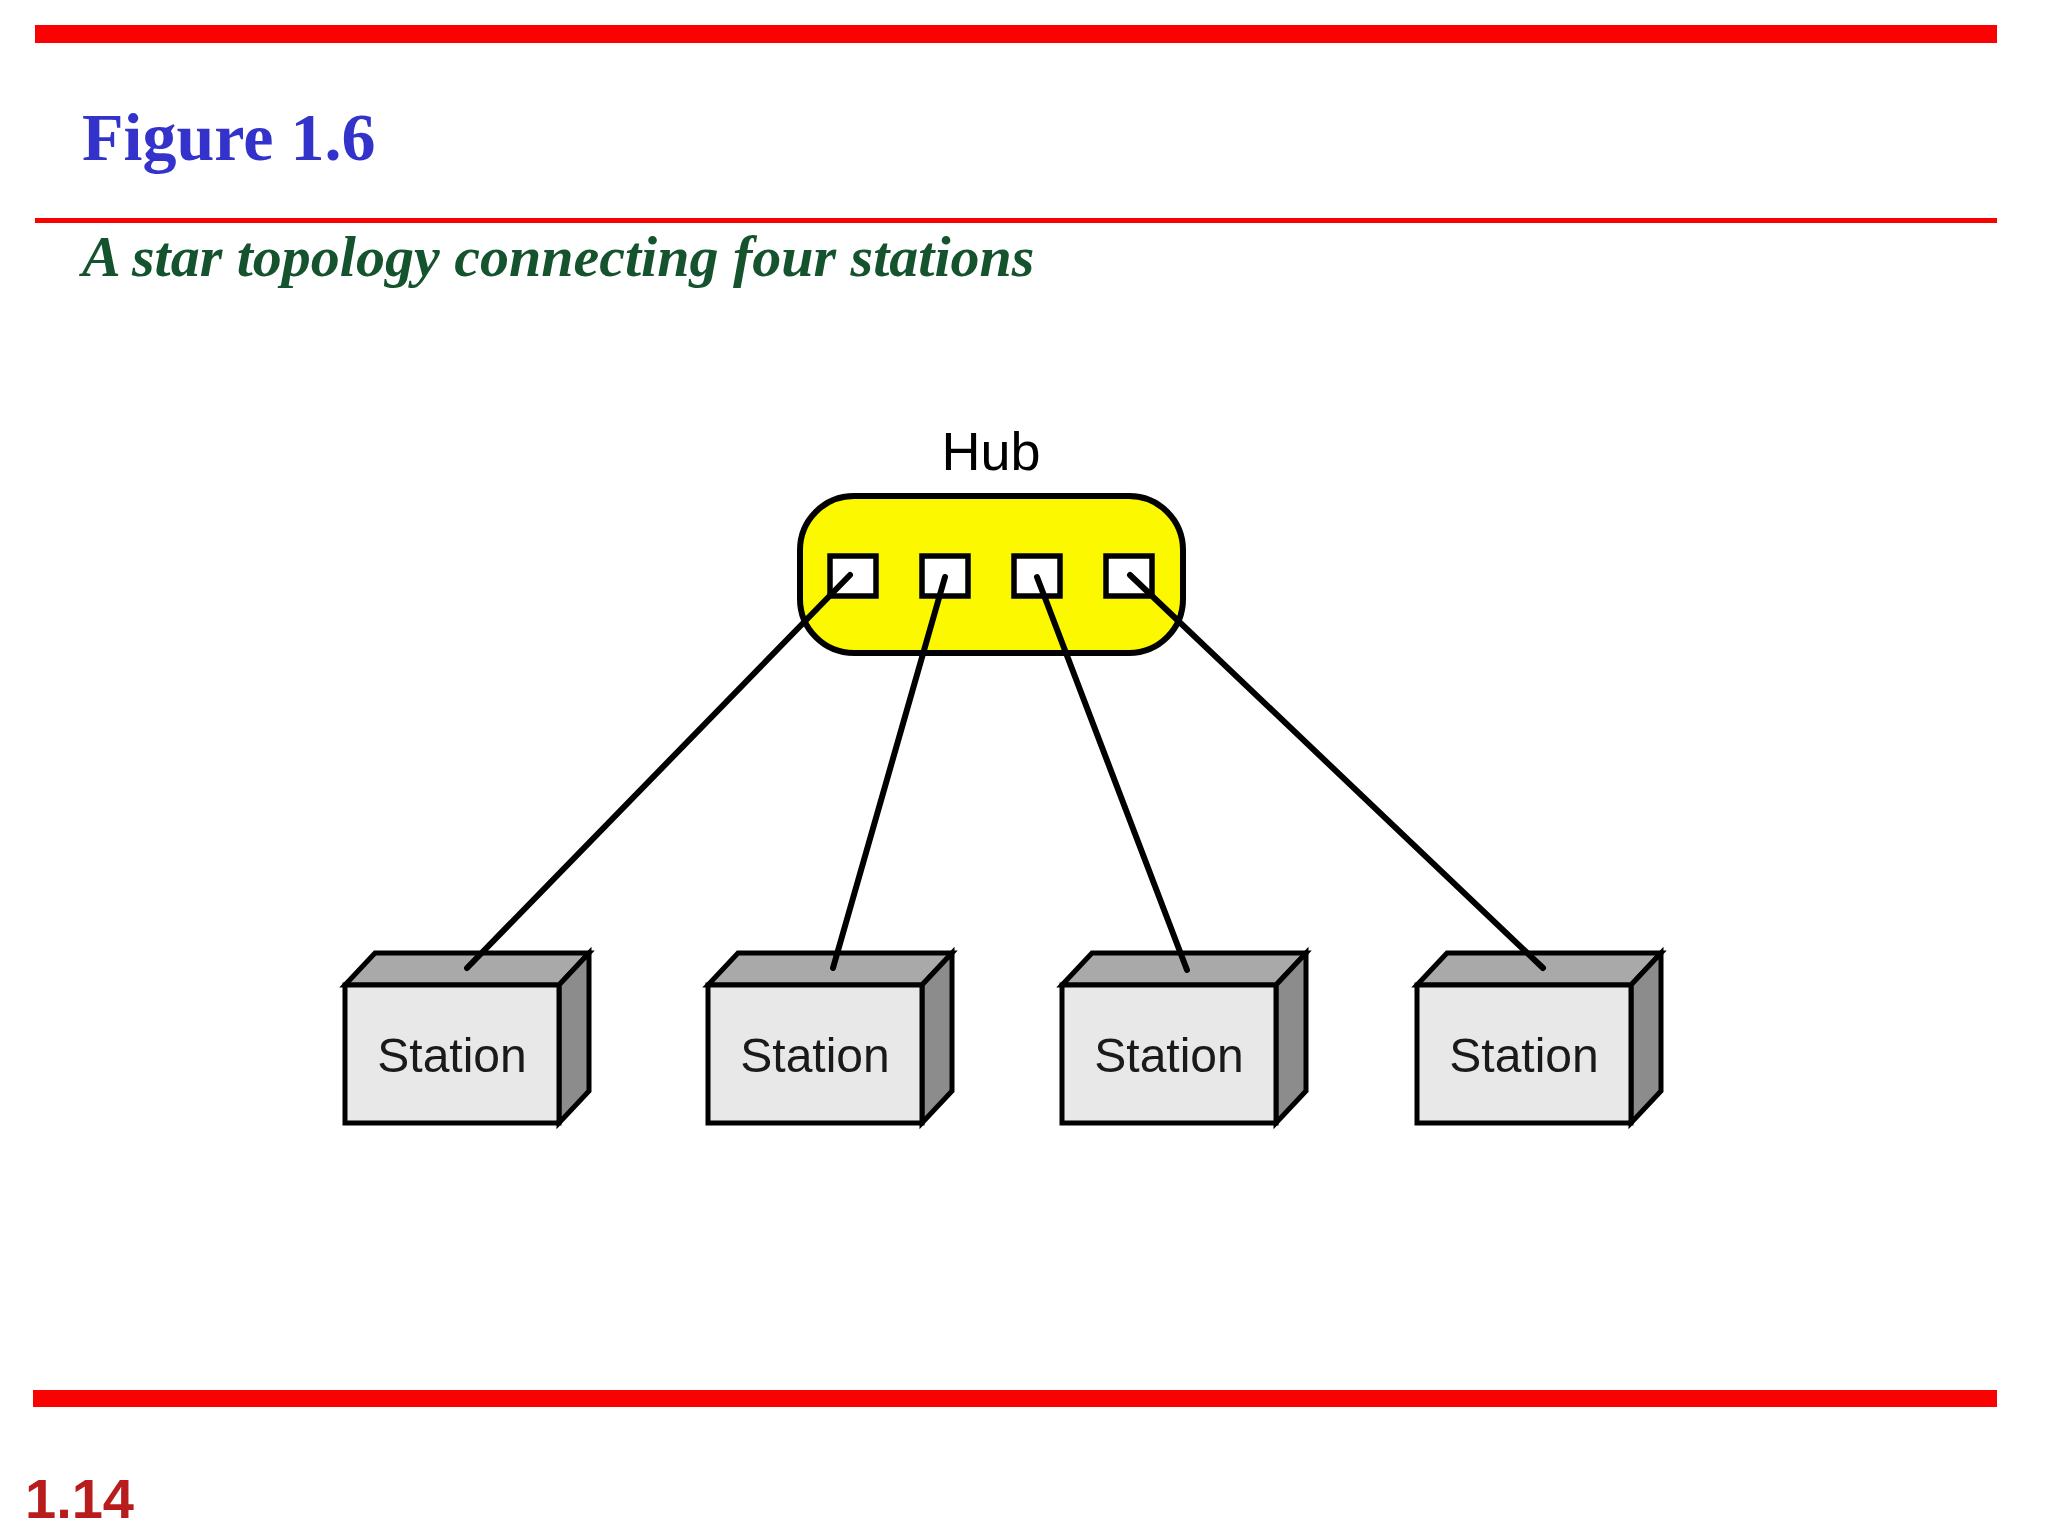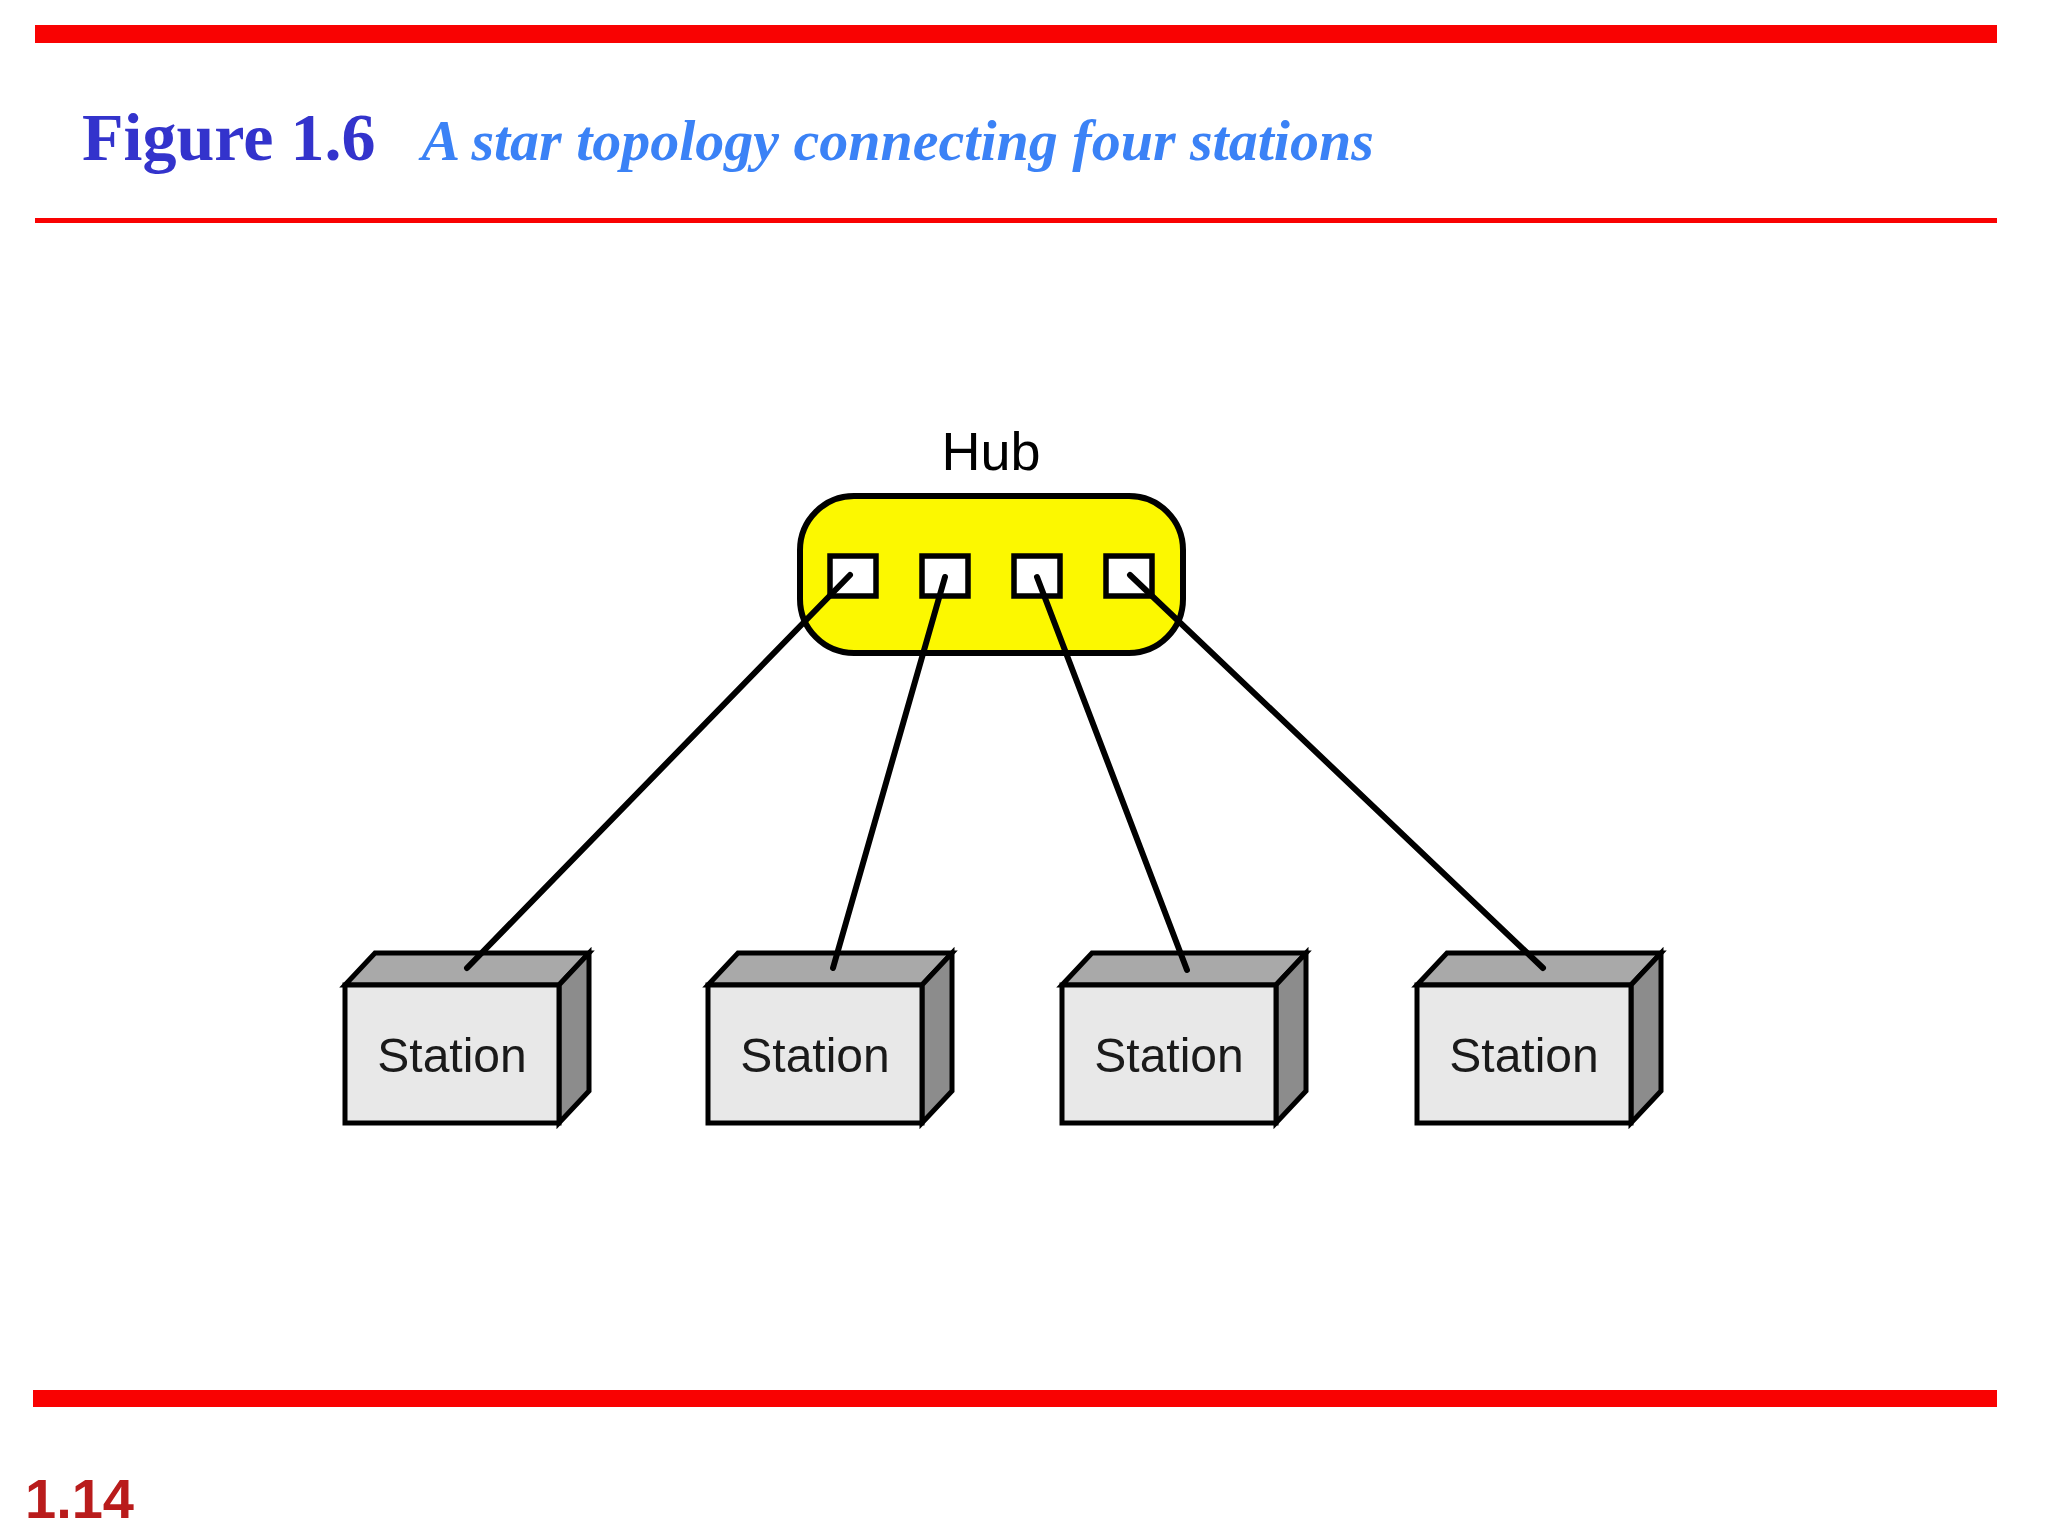--- a/index.html
+++ b/index.html
@@ -8,31 +8,31 @@
     background:#ffffff; overflow:hidden;
     font-family:"Liberation Sans", sans-serif;
   }
   .bar { position:absolute; background:var(--accent-red,#f90202); }
   .bar-top    { left:35px;  top:25px;   width:1962px; height:18px; }
   .bar-rule   { left:35px;  top:218px;  width:1962px; height:5px;  }
   .bar-bottom { left:33px;  top:1390px; width:1964px; height:17px; }
 
   .figure-row {
     position:absolute; left:82px; top:98px;
-    display:flex; align-items:baseline; gap:46px; white-space:nowrap;
+    display:flex; align-items:baseline; gap:46px; white-space:nowrap;flex-direction:column;
   }
   .figure-label {
     font-family:"Liberation Serif", serif;
     font-weight:bold; font-size:68px;
     color:var(--figure-label-blue,#3333cc);
   }
   .figure-caption {
     font-family:"Liberation Serif", serif;
     font-weight:bold; font-style:italic; font-size:58px;
-    color:#3b82f6;
+    color:#14532d;
   }
 
   .diagram { position:absolute; left:0; top:0; width:2048px; height:1536px; }
 
   .hub-body  { fill:var(--hub-fill-yellow,#fcf800); stroke:#000; stroke-width:6; }
   .port      { fill:#ffffff; stroke:#000; stroke-width:5.5; }
   .link      { stroke:#000; stroke-width:6; stroke-linecap:round; }
   .face-front{ fill:var(--station-front-gray,#e8e8e8); stroke:#000; stroke-width:5; }
   .face-top  { fill:var(--station-top-gray,#a9a9a9);   stroke:#000; stroke-width:5; }
   .face-side { fill:var(--station-side-gray,#8c8c8c);  stroke:#000; stroke-width:5; }

